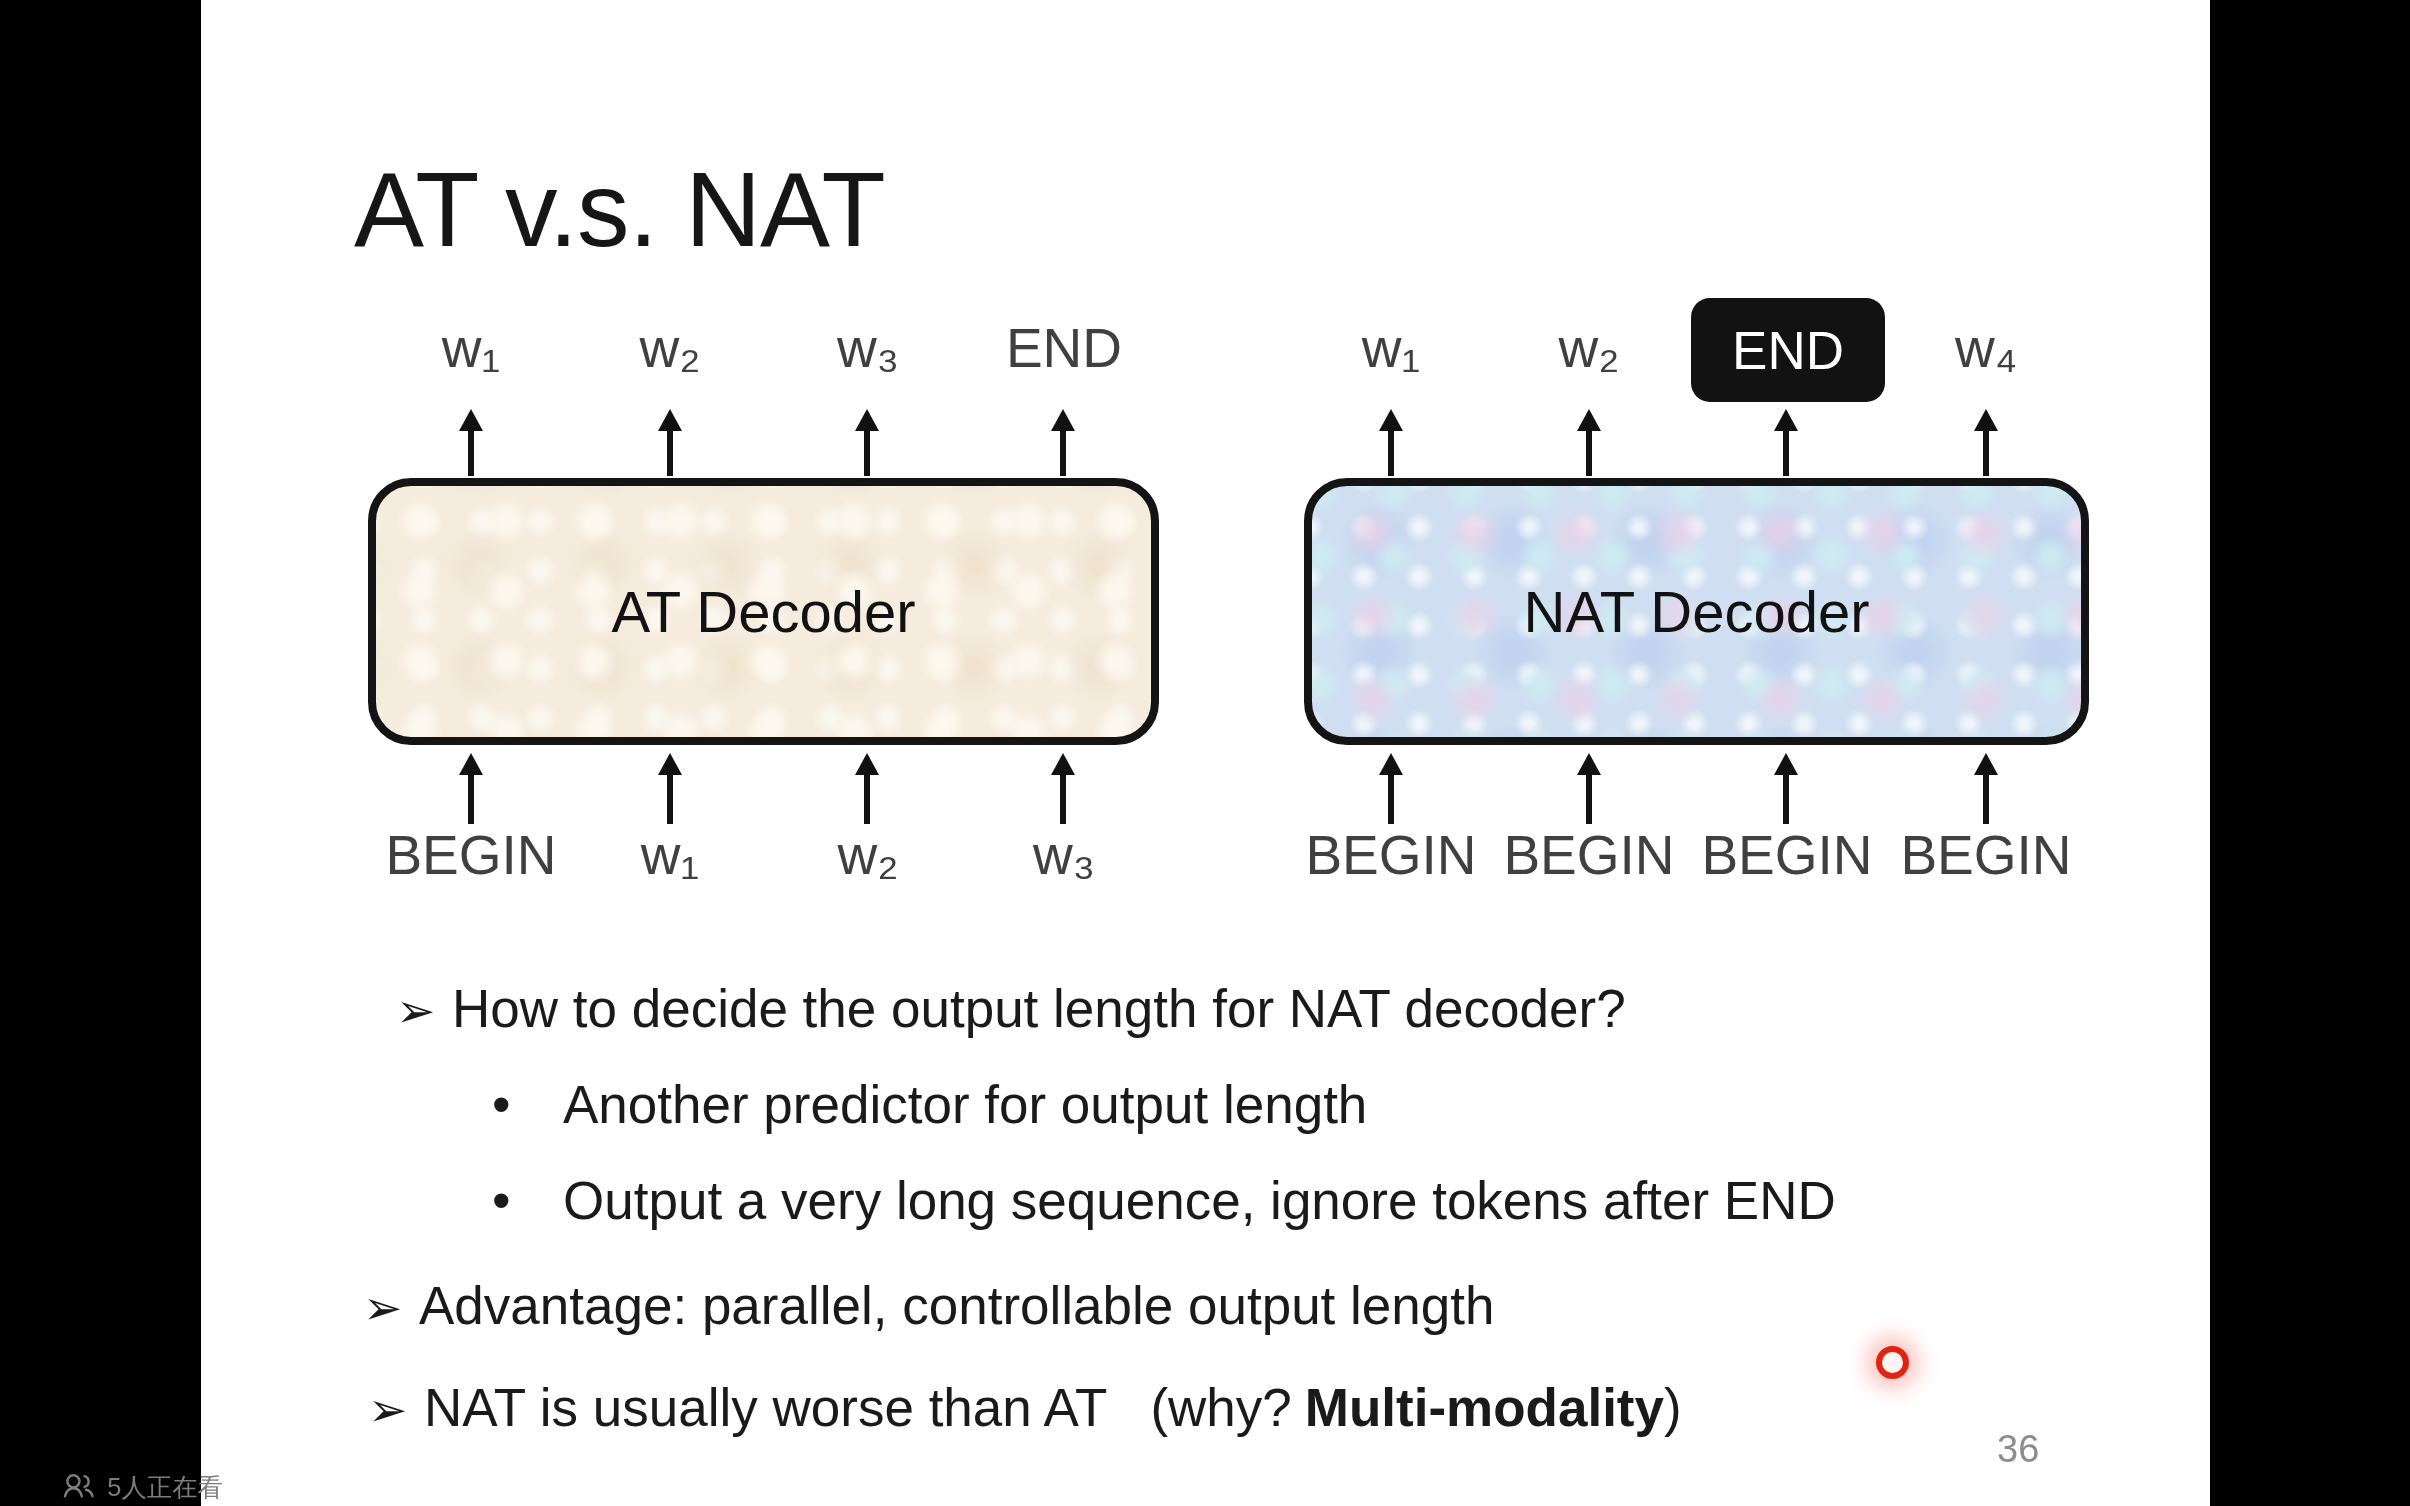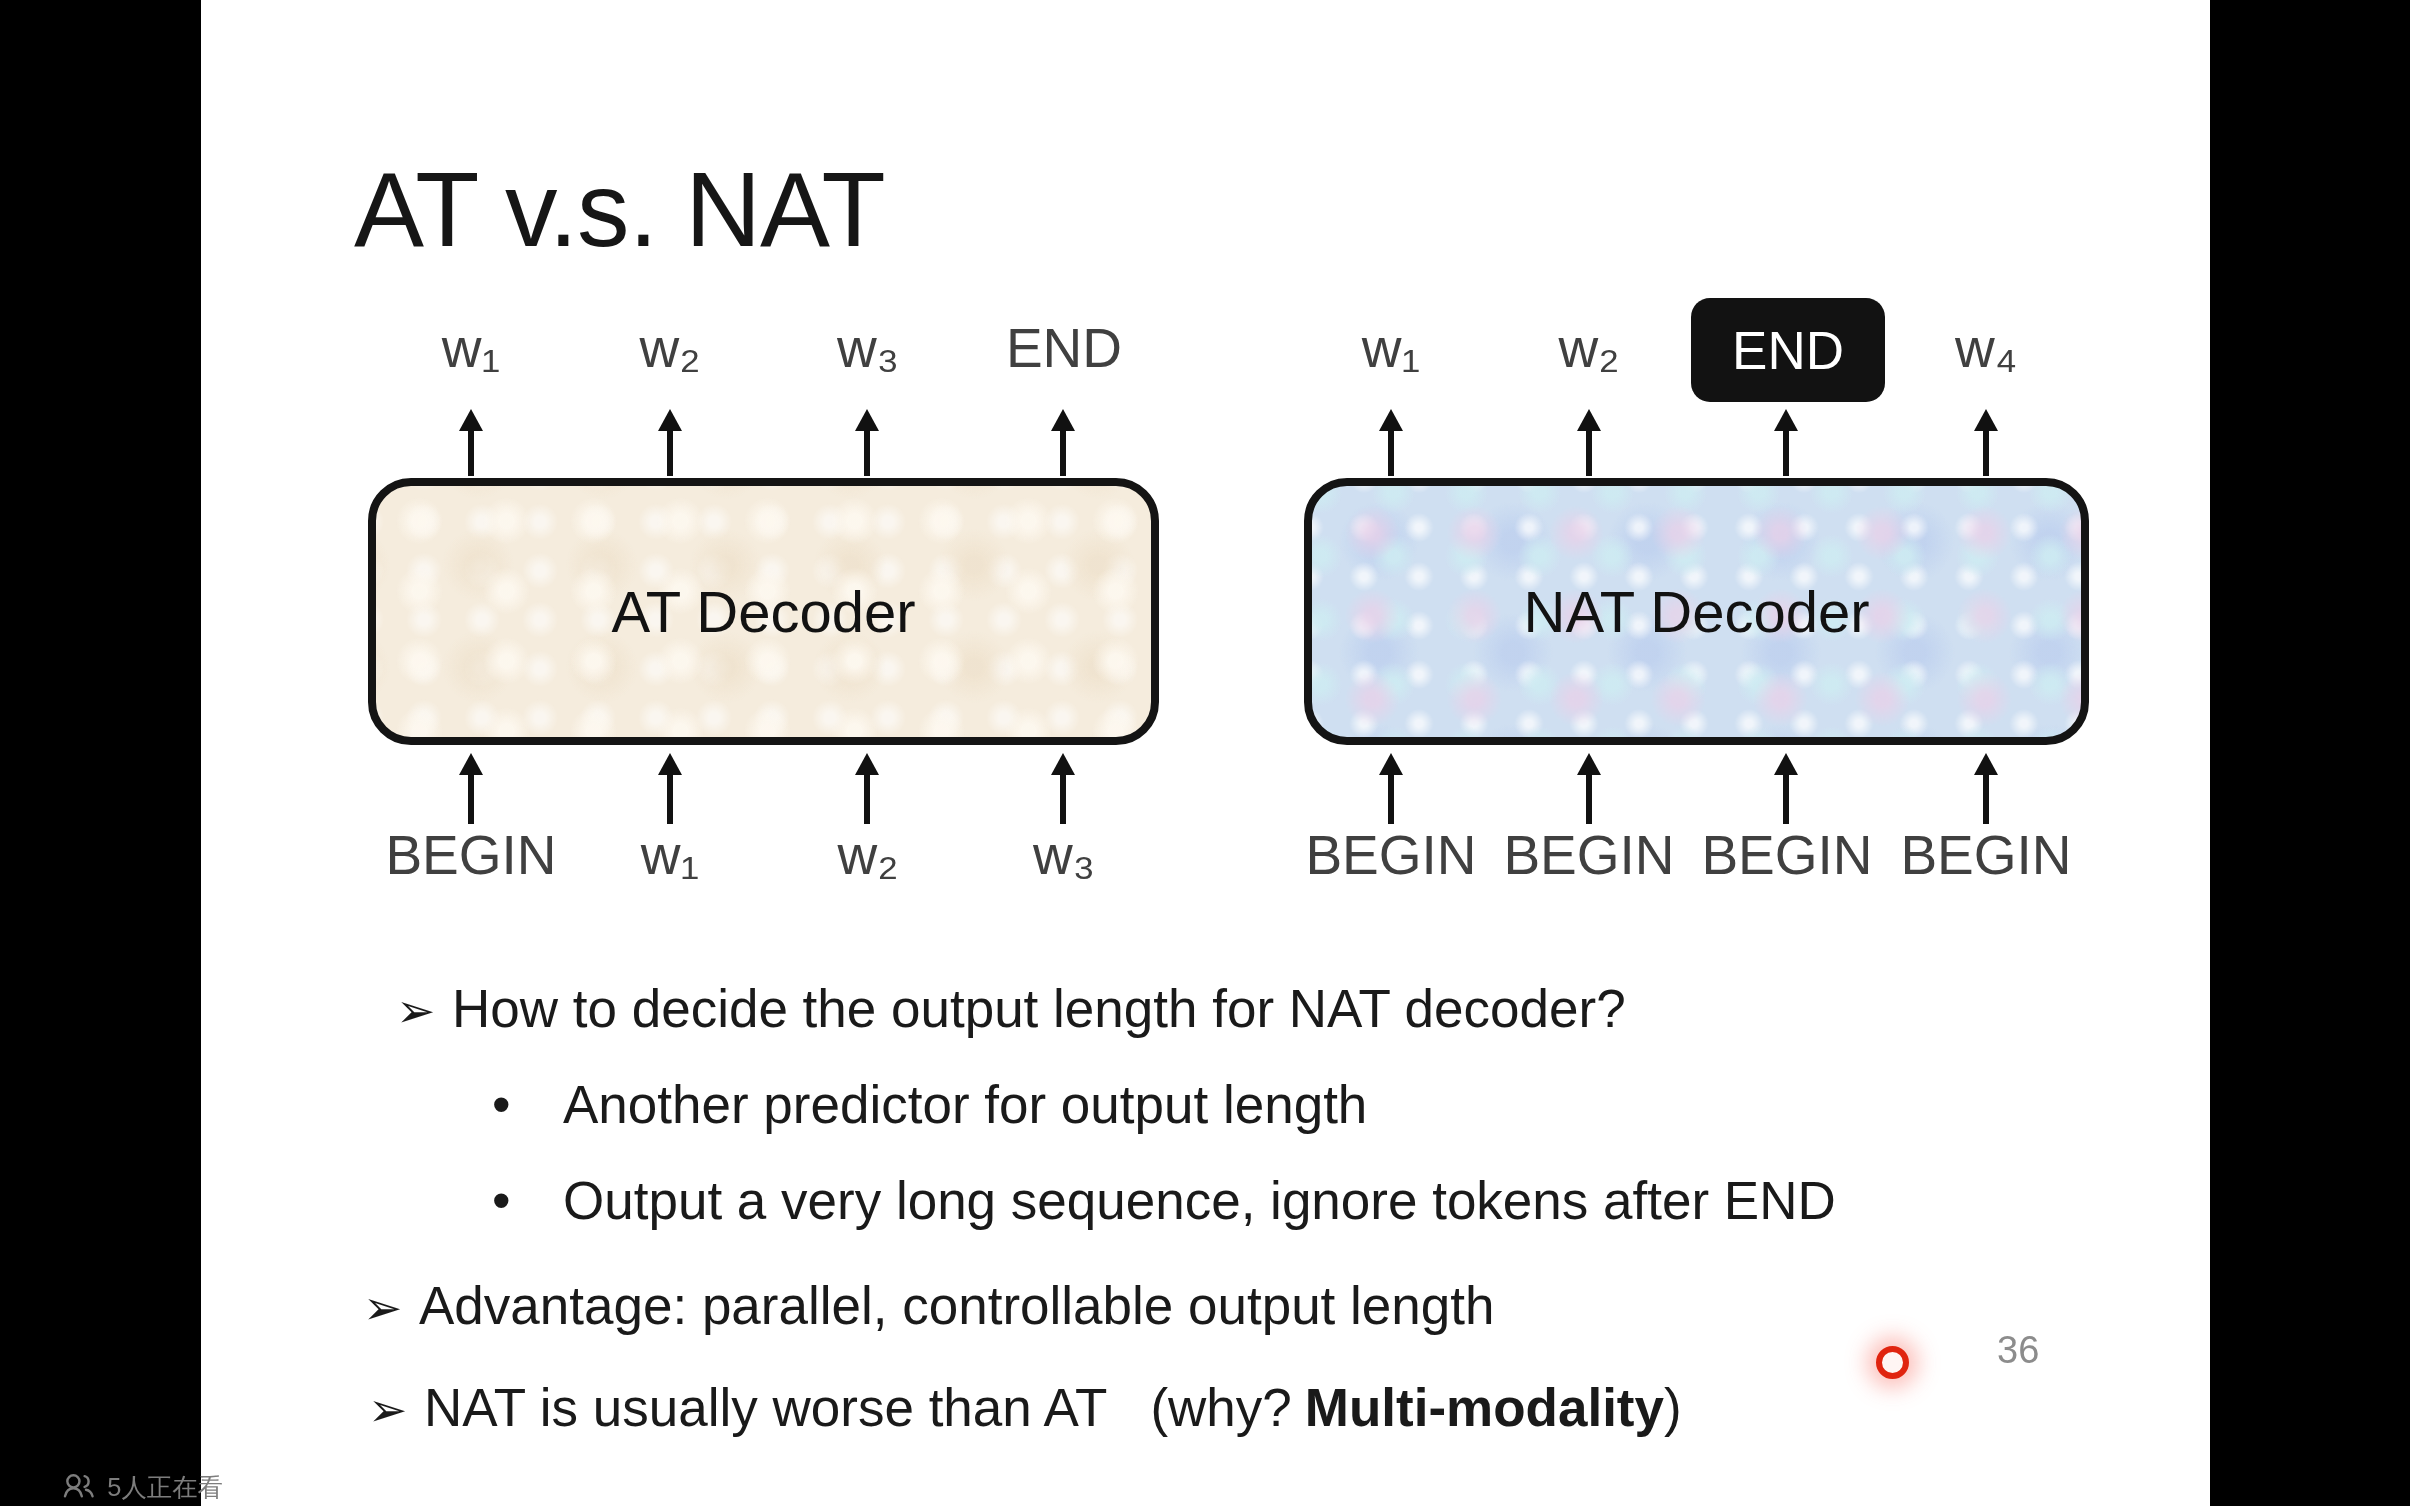--- a/index.html
+++ b/index.html
@@ -50,21 +50,21 @@
   .bullet-line .glyph{display:inline-block;width:56px;font-size:47px;}
   .bullet-line .sub-glyph{display:inline-block;width:71px;font-size:53px;}
   .bl-1{left:162px;top:975px;margin-left:33px;}
   .bl-2{left:291px;top:1071px;}
   .bl-3{left:291px;top:1167px;}
   .bl-4{left:162px;top:1272px;}
   .bl-5{left:167px;top:1374px;}
   .why-open{margin-left:43px;}
   .emph{font-weight:bold;margin-left:13px;}
 
-  .page-number{position:absolute;left:1796px;top:1329px;font-size:38px;color:#8c8c8c;}
+  .page-number{position:absolute;left:1796px;top:1428px;font-size:38px;color:#8c8c8c;}
 
   .laser-dot{position:absolute;left:1675px;top:1346px;width:21px;height:21px;border-radius:50%;
              border:6.6px solid #e0240f;background:#fff5f3;box-sizing:content-box;
              box-shadow:0 0 21px 9.4px rgba(249,118,106,0.45);}
 
   .viewers-badge{position:absolute;left:62px;top:1471px;display:flex;align-items:center;gap:11.3px;}
   .viewers-badge .txt{font-size:25.4px;color:#7d7d7d;line-height:32px;}
 </style>
 </head>
 <body>

